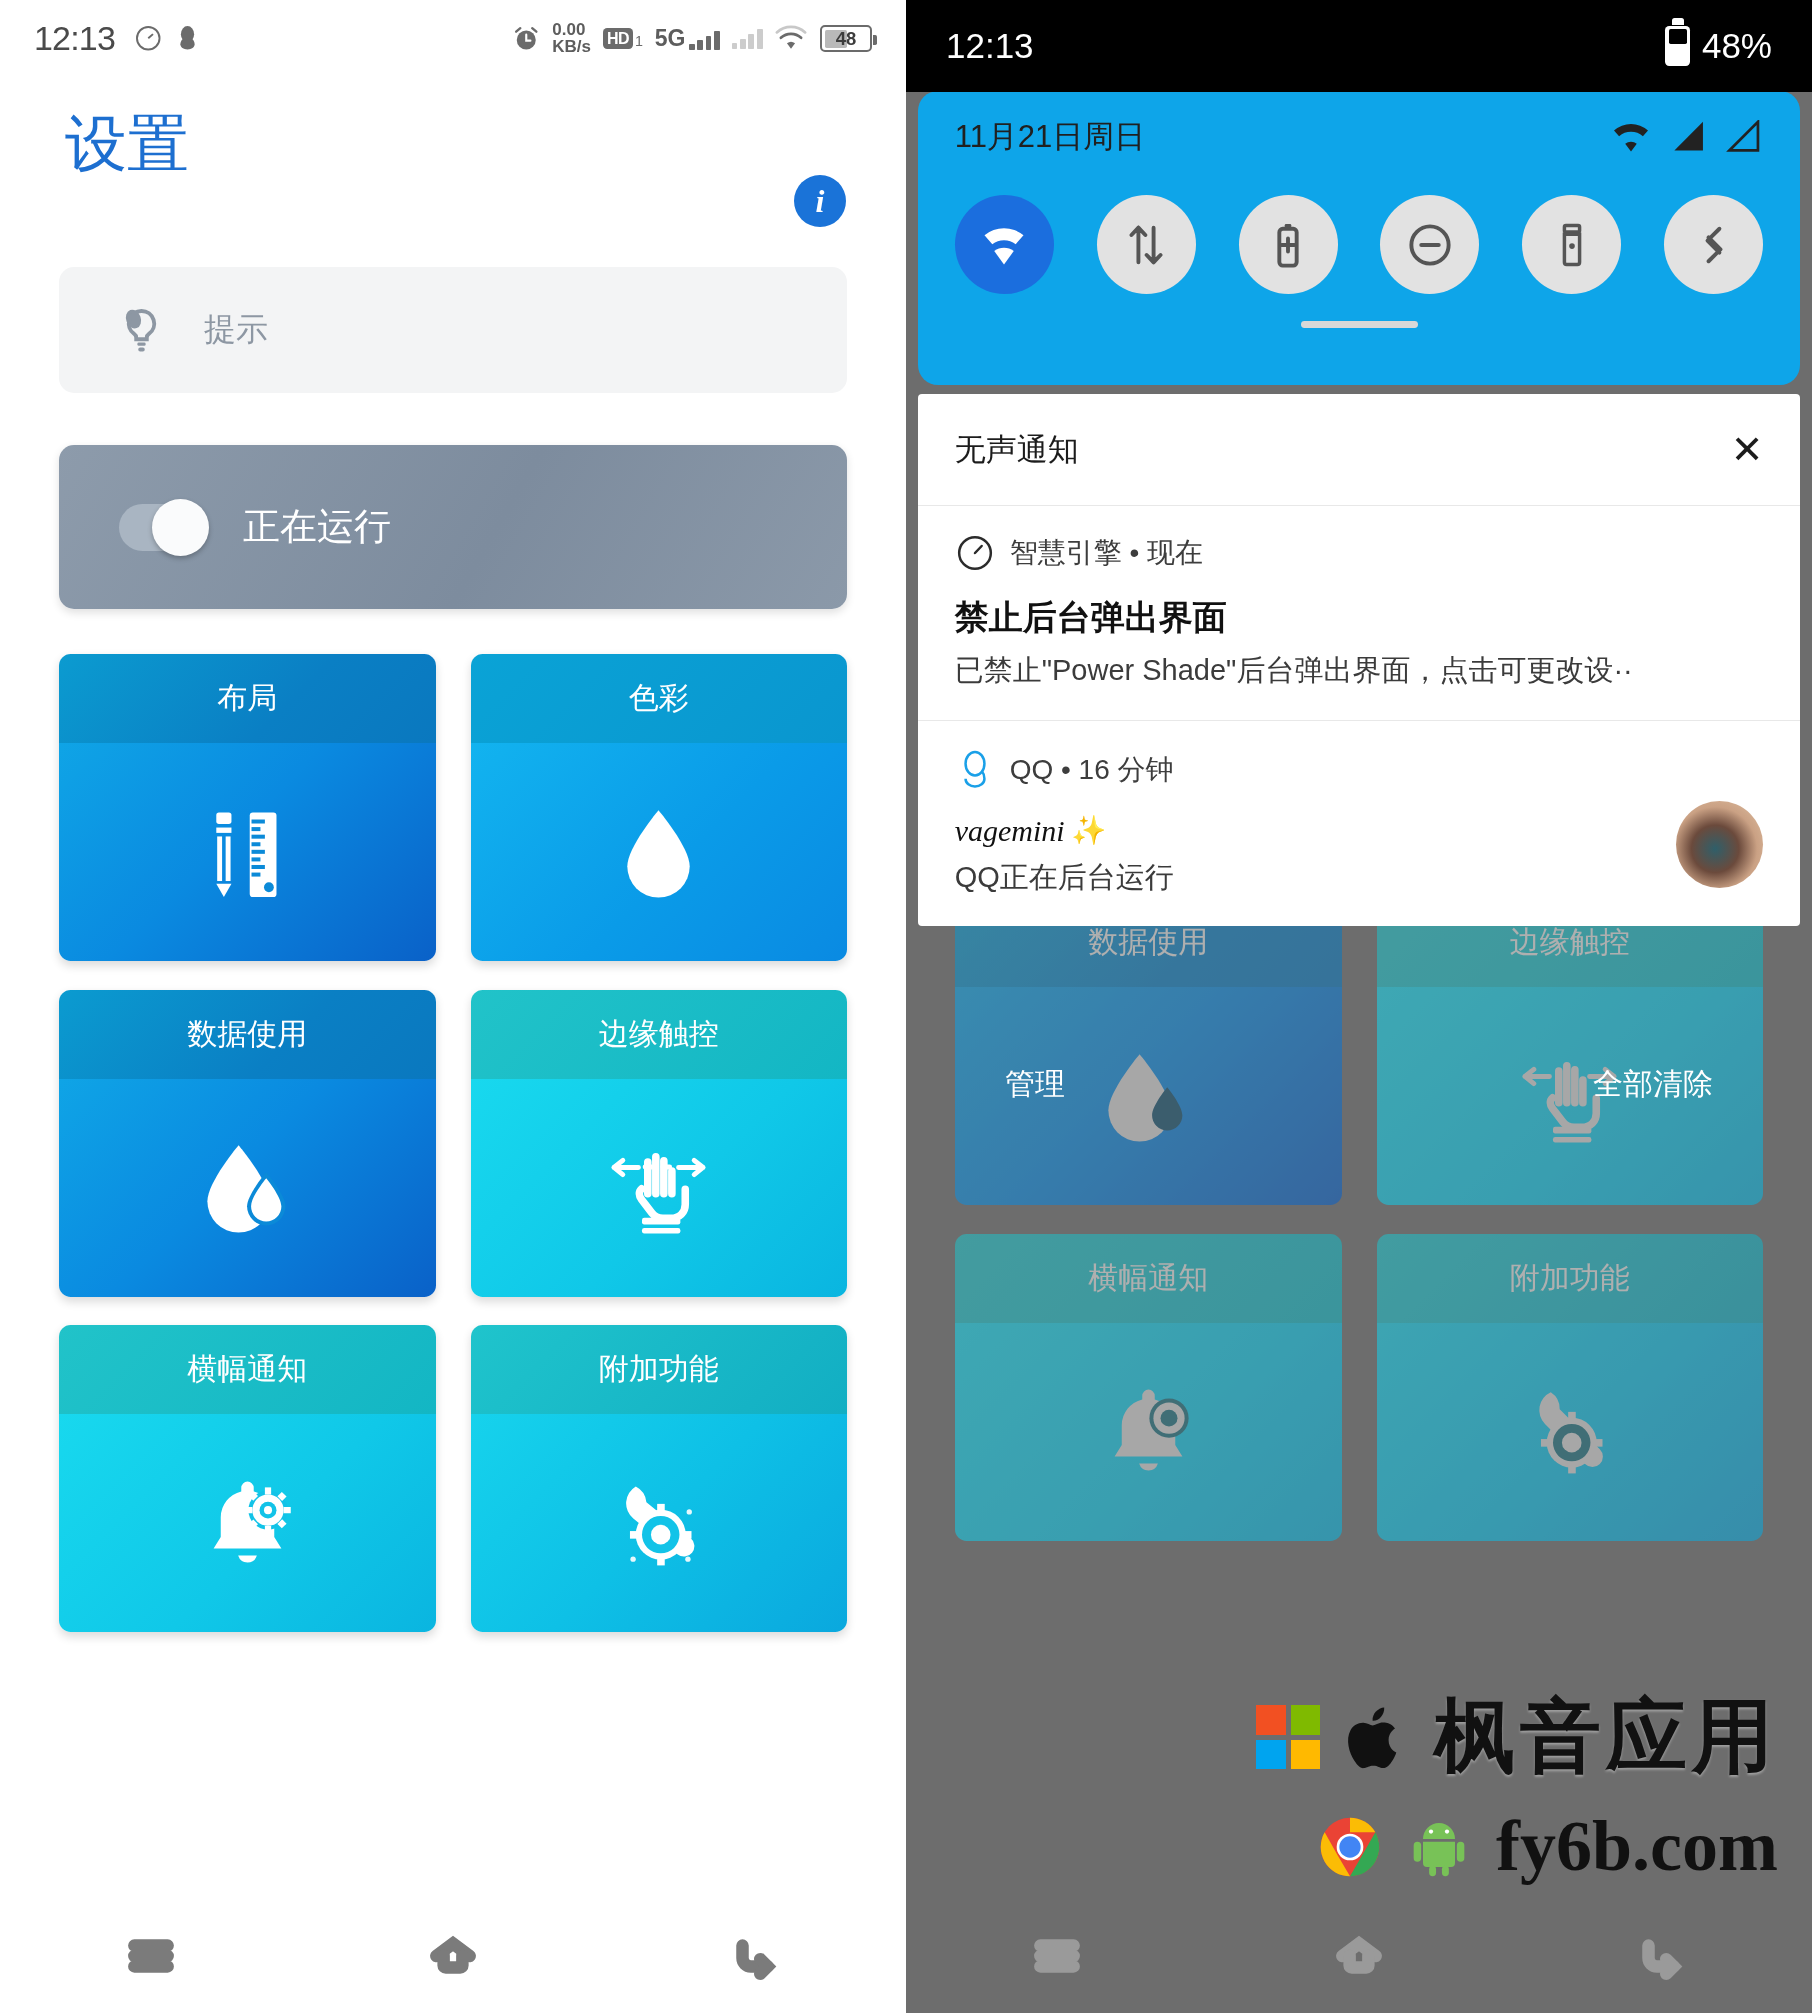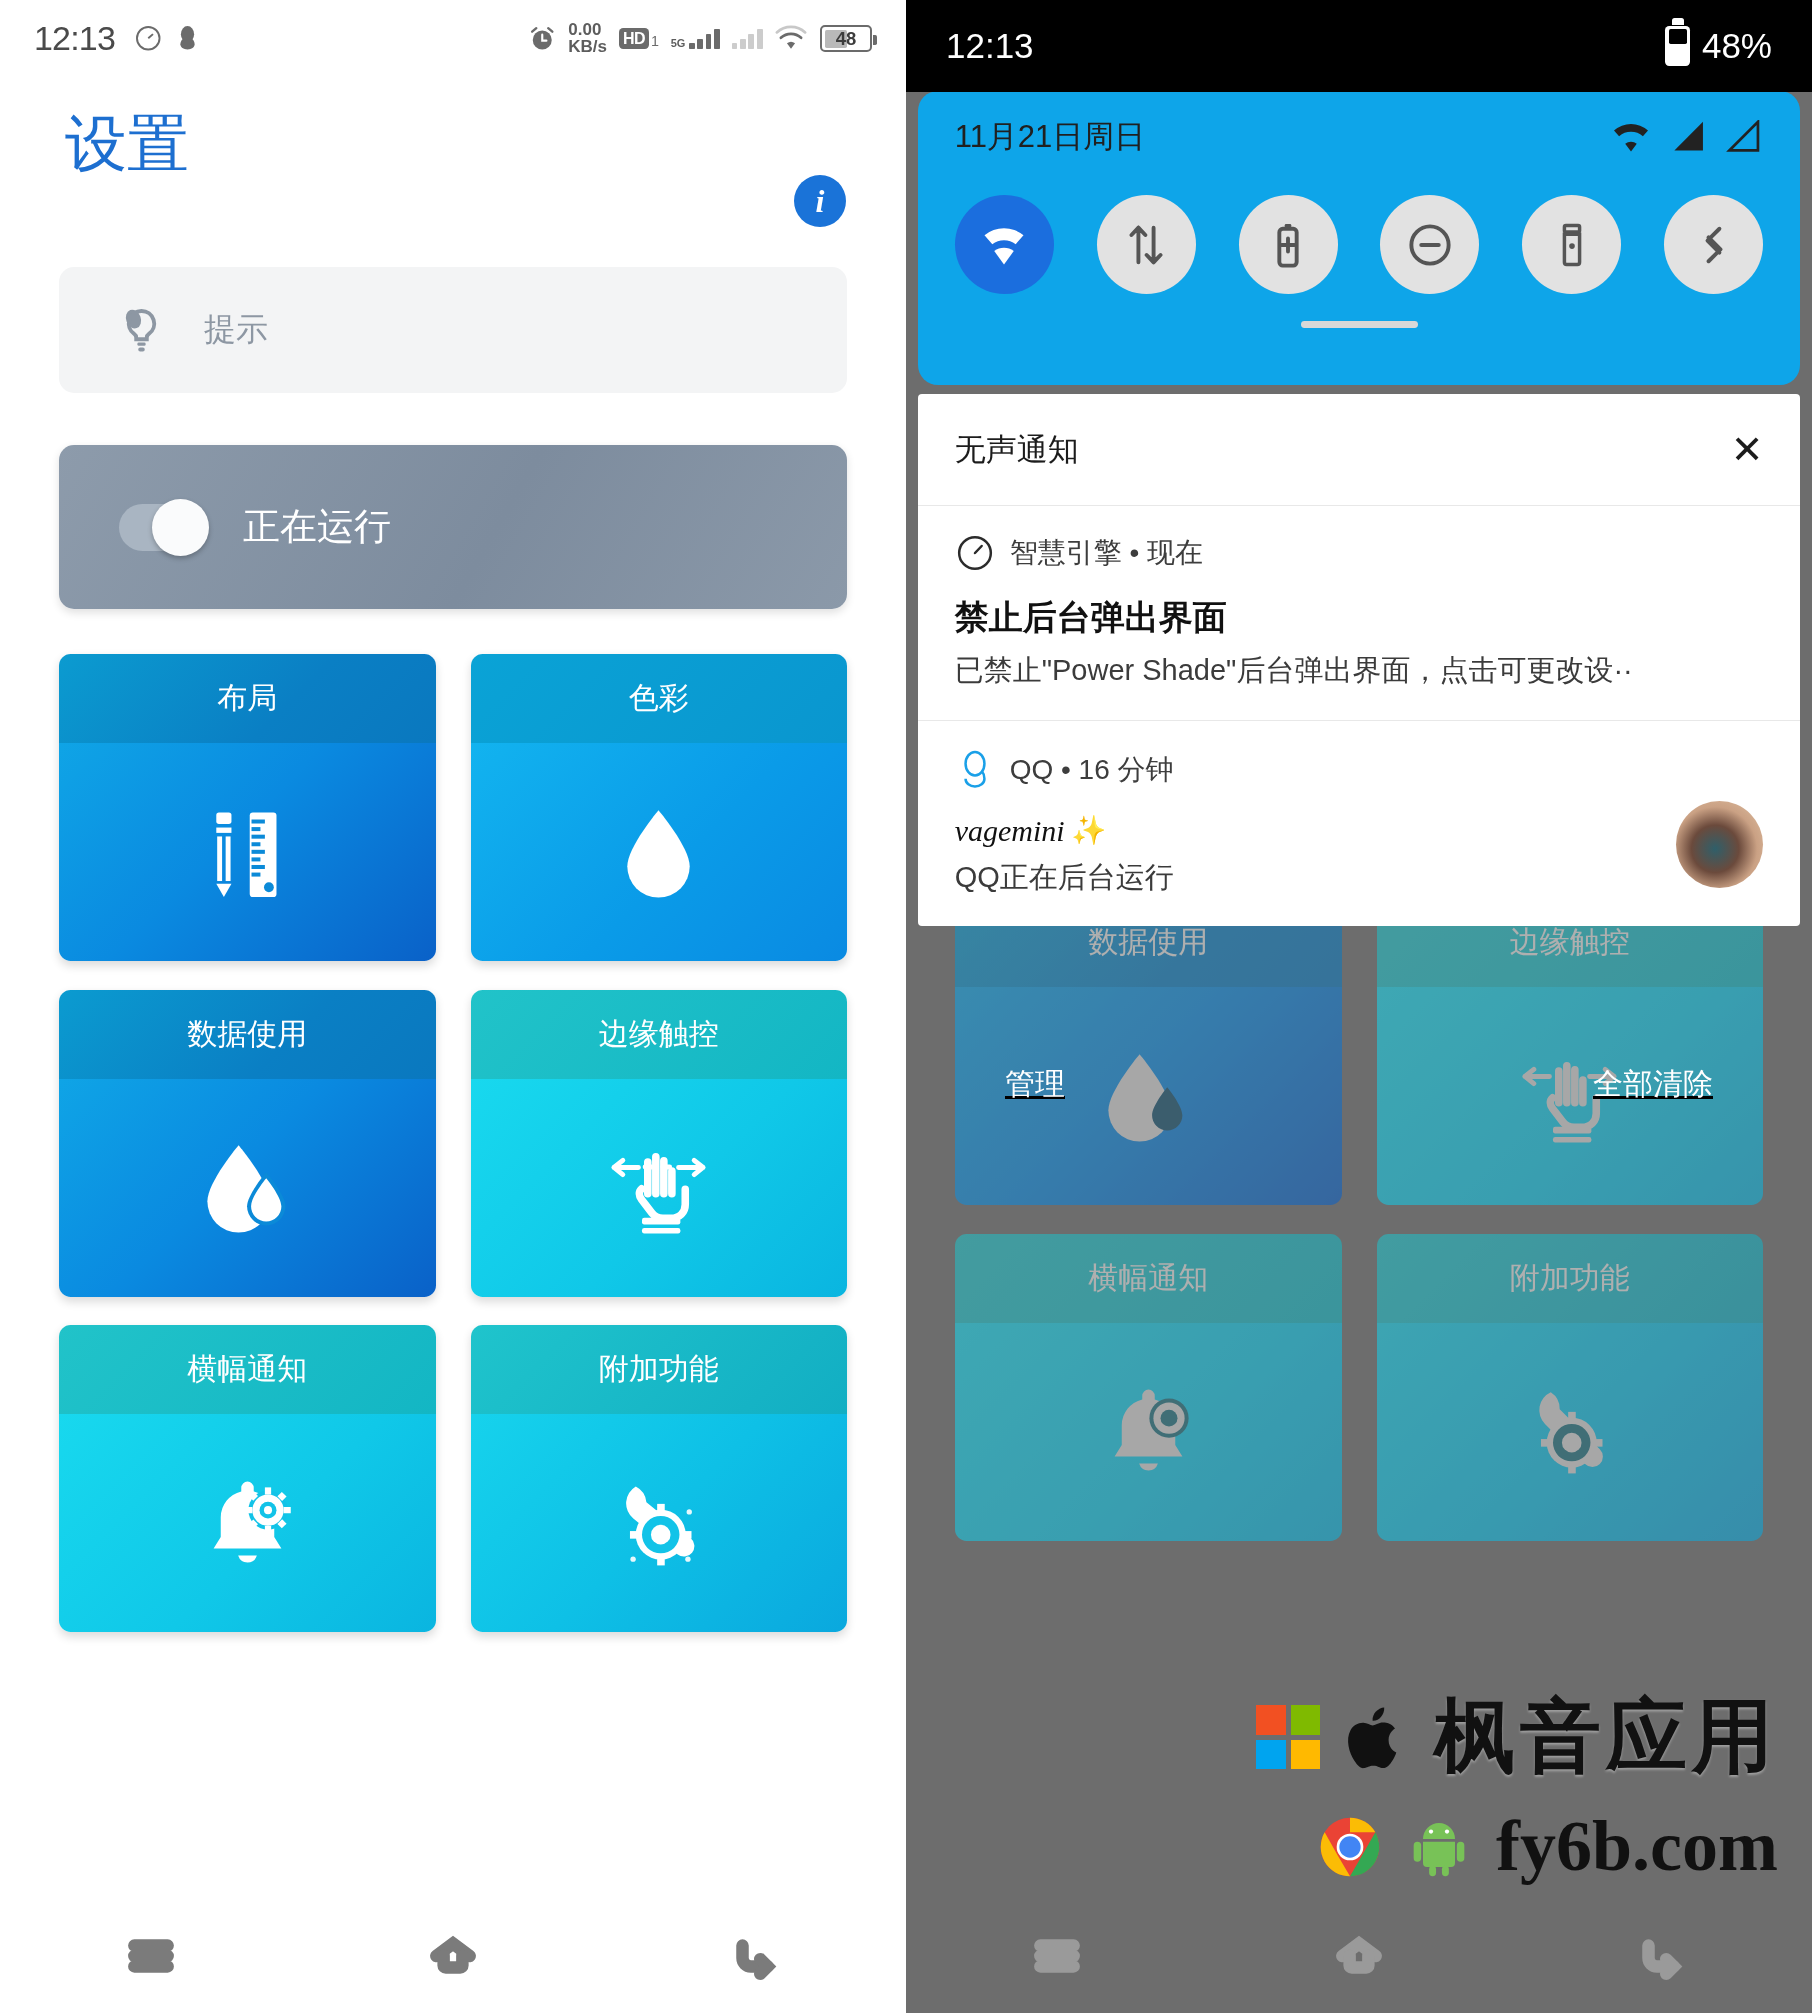--- a/index.html
+++ b/index.html
@@ -9,21 +9,21 @@
   
   .left { position:relative; width:906px; height:2014px; background:#ffffff; overflow:hidden; }
 
   .l-status { height:77px; display:flex; align-items:center; padding:0 34px; }
   .l-time { font-size:34px; color:#4a4a4a; letter-spacing:-0.8px; }
   .l-sicons { display:flex; align-items:center; gap:13.4px; margin-left:18.5px; }
   .l-right-icons { margin-left:auto; display:flex; align-items:center; gap:11.7px; }
   .netspeed { display:flex; flex-direction:column; line-height:0.98; font-size:17px; color:#5d5d5d; font-weight:600; }
   .hdbox { background:#6b6b6b; color:#fff; font-size:16px; font-weight:bold; border-radius:4.2px; padding:1.7px 4.2px; letter-spacing:-0.4px;}
   .hdsub { font-size:14.3px; color:#6b6b6b; margin-left:1.7px; }
-  .g5 { font-size:11px; font-weight:700; color:#5d5d5d; line-height:1;text-align:right; }
+  .g5 { font-size:23px; font-weight:700; color:#5d5d5d; line-height:1;text-align:right; }
   .bars { display:flex; align-items:flex-end; gap:2.5px; height:20px; }
   .bars i { display:block; width:5.9px; background:#6b6b6b; border-radius:0.8px; }
   .bars i:nth-child(1){height:5.9px}.bars i:nth-child(2){height:10px}
   .bars i:nth-child(3){height:14.3px}.bars i:nth-child(4){height:19.3px}
   .bars.dim i { background:#cccccc; }
   .battbox { border:2.5px solid #6b6b6b; border-radius:5px; width:52px; height:27px; display:flex; align-items:center; justify-content:center; position:relative;}
   .battbox:after{content:"";position:absolute;right:-6.7px;top:7.6px;width:4.2px;height:10px;background:#6b6b6b;border-radius:0 1.7px 1.7px 0;}
   .battfill{position:absolute;left:2.5px;top:2.5px;bottom:2.5px;width:22px;background:#b9b9b9;border-radius:1.7px;}
   .battnum{position:relative;font-size:18.5px;color:#3c3c3c;font-weight:600;}
 
@@ -94,21 +94,21 @@
   .nr-app { font-size:28px; color:#3d3d3d; }
   .nr-title { font-size:34px; color:#111; font-weight:bold; margin-top:22px; }
   .nr-body { font-size:29px; color:#3b3b3b; margin-top:10px; white-space:nowrap; overflow:hidden;}
   .nr-flex { display:flex; align-items:center; }
   .nr-left { flex:1; min-width:0; }
   .avatar { width:87px; height:87px; border-radius:50%; margin-left:18.5px; flex:none;
             background:radial-gradient(circle at 45% 55%, #2f5f6a 0%, #6b4a3c 35%, #caa184 62%, #e3c4a6 100%); }
   .nick { font-size:30px; font-style:italic; font-family:"Liberation Serif",serif; color:#111; }
   .star { color:#f5b92c; font-size:28.5px; }
 
-  .footrow { position:absolute; left:0; right:0; top:1064px; display:flex; justify-content:space-between; padding:0 99px; z-index:3;text-decoration:underline;}
+  .footrow { position:absolute; left:0; right:0; top:1064px; display:flex; justify-content:space-between; padding:0 99px; z-index:3;}
   .footrow span { font-size:30px; color:#ffffff; }
 
   
   .r-grid { position:absolute; left:49px; right:49px; top:898px; display:grid; grid-template-columns:1fr 1fr; gap:28.5px 35px; z-index:1;}
   .r-tile { height:307px; border-radius:11.7px; overflow:hidden; display:flex; flex-direction:column; opacity:.55; }
   .r-tile .cap { height:89px; display:flex; align-items:center; justify-content:center; }
   .r-tile .cap span { color:#e6e6e6; font-size:30px; }
   .r-tile .body { flex:1; display:flex; align-items:center; justify-content:center; }
   .r-tile .body svg { width:107px; height:107px; fill:#d8d8d8; }
 

